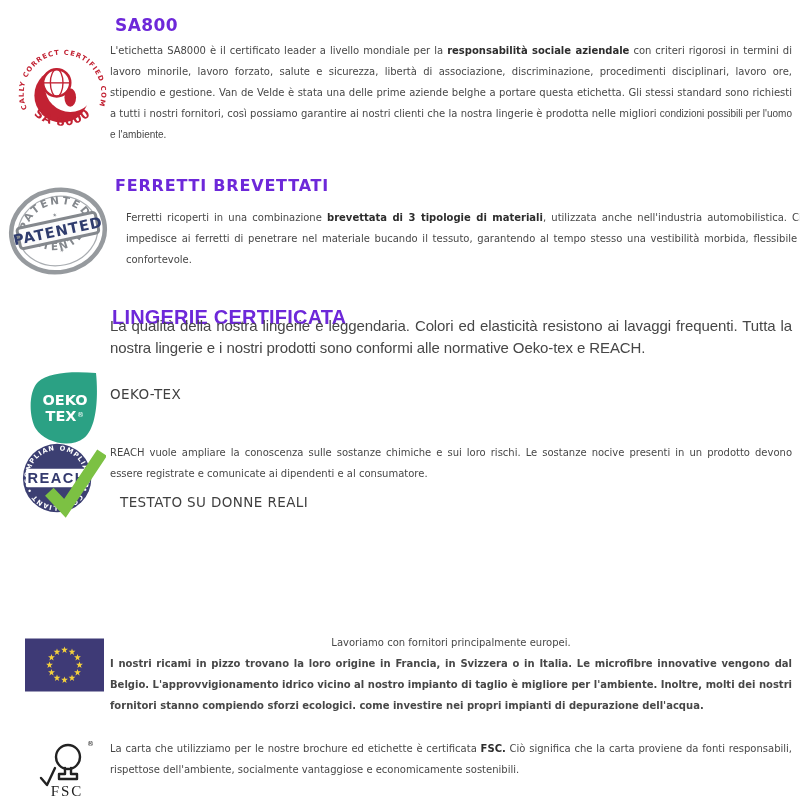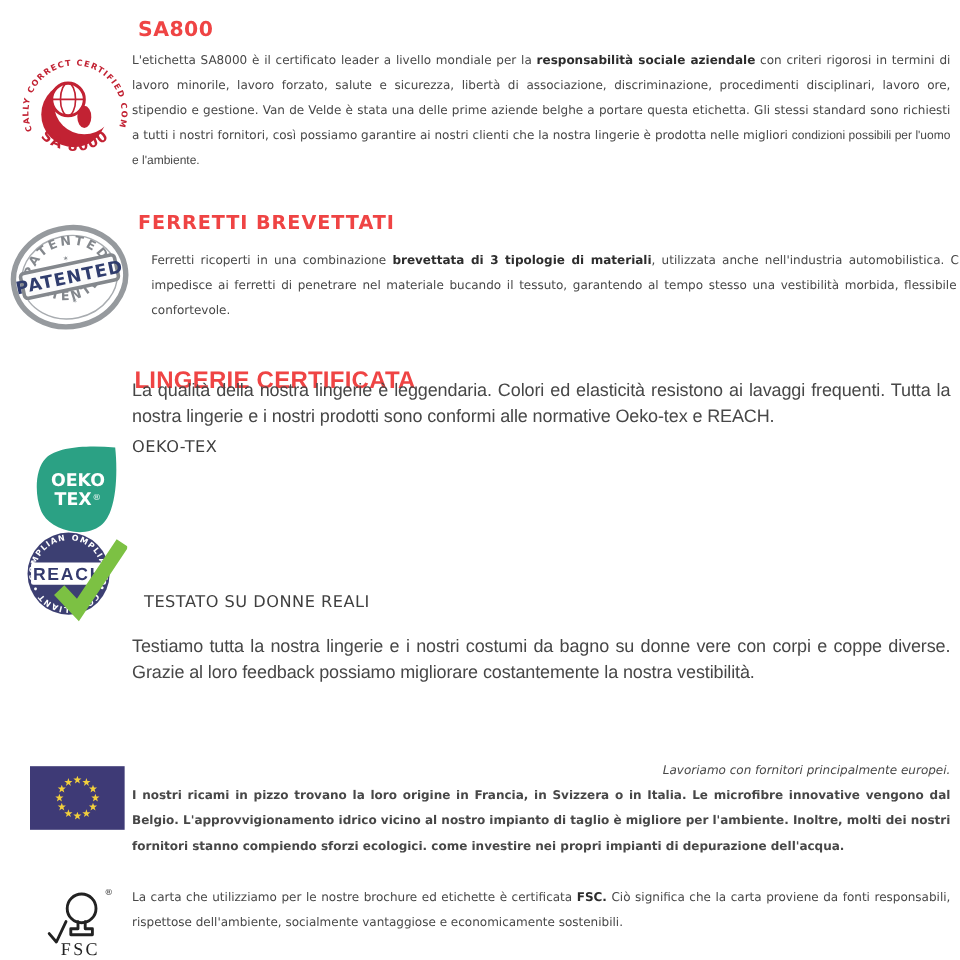--- a/index.html
+++ b/index.html
@@ -5,30 +5,30 @@
   html,body{margin:0;padding:0;background:#ffffff;}
   body{width:800px;height:800px;overflow:hidden;
        font-family:"DejaVu Sans",sans-serif;color:#454545;}
   .page{position:relative;width:800px;height:800px;background:#fff;}
 
   .para{position:absolute;left:110px;width:682px;margin:0;
         font-size:10px;line-height:21px;text-align:justify;color:#474747;}
   .para b{color:#2d2d2d;}
   .alt,.condensed{font-family:"Liberation Sans",sans-serif;}
   .condensed{font-size:15px;line-height:22px;letter-spacing:-0.1px;}
-  .nojust{text-align:right;font-style:italic;}
+  .nojust{text-align:center;}
 
-  .h-main{position:absolute;margin:0;color:#ef4444;font-weight:bold;}
+  .h-main{position:absolute;margin:0;color:#6d28d9;font-weight:bold;}
   #h-sa{left:115px;top:15px;font-size:17px;letter-spacing:0.4px;}
   #h-ferretti{left:115px;top:176px;font-size:16px;letter-spacing:0.8px;text-align:center;}
   #h-lingerie{left:112px;top:306px;font-size:20px;letter-spacing:0.2px;
               font-family:"Liberation Sans",sans-serif;}
   .h-small{position:absolute;margin:0;color:#3f3f3f;font-weight:normal;
            font-size:13.5px;letter-spacing:0.4px;}
-  #h-oeko{left:110px;top:365px;}
+  #h-oeko{left:110px;top:386px;}
   #h-testato{left:120px;top:494px;}
 
   .logo{position:absolute;}
   #logo-sa{left:14px;top:46px;}
   #logo-pat{left:6px;top:186px;}
   #logo-oeko{left:28px;top:370px;}
   #logo-reach{left:20px;top:438px;}
   #logo-eu{left:25px;top:638px;}
   #logo-fsc{left:38px;top:736px;}
 
@@ -107,24 +107,24 @@
     </defs>
     <circle cx="38" cy="40" r="35" fill="#3c3f72"></circle>
     <text font-size="6.8" font-weight="bold" fill="#ffffff" letter-spacing="1">
       <textPath href="#reachRing" startOffset="50%" text-anchor="middle">COMPLIANT • COMPLIANT • COMPLIANT</textPath>
     </text>
     <rect x="6" y="30.5" width="64" height="19" rx="2" fill="#ffffff"></rect>
     <text x="38" y="45" text-anchor="middle" font-size="15" font-weight="bold" fill="#343a6e" letter-spacing="1.5" font-family="Liberation Sans, sans-serif">REACH</text>
     <path d="M 30,54 L 46,71 L 84,14" stroke="#7cc143" stroke-width="12" fill="none"></path>
   </svg>
 
+  <p class="para" style="top:442px;">REACH vuole ampliare la conoscenza sulle sostanze chimiche e sui loro rischi. Le sostanze nocive presenti in un prodotto devono essere registrate e comunicate ai dipendenti e al consumatore.</p>
 
   <h3 id="h-testato" class="h-small">TESTATO SU DONNE REALI</h3>
 
-  <p class="para condensed" style="top:528px;">Testiamo tutta la nostra lingerie e i nostri costumi da bagno su donne vere con corpi e coppe diverse. Grazie al loro feedback possiamo migliorare costantemente la nostra vestibilità.</p>
 
   <svg id="logo-eu" class="logo" width="79" height="54" viewBox="0 0 79 53">
     <defs>
       <path id="eustar" d="M 0,-3.6 L 0.85,-1.15 L 3.4,-1.15 L 1.35,0.45 L 2.1,2.9 L 0,1.4 L -2.1,2.9 L -1.35,0.45 L -3.4,-1.15 L -0.85,-1.15 Z" fill="#f2cf3c"></path>
     </defs>
     <rect width="79" height="53" fill="#3e3a76"></rect>
     <use href="#eustar" transform="translate(39.5,11.5)"></use>
     <use href="#eustar" transform="translate(47,13.5)"></use>
     <use href="#eustar" transform="translate(52.5,19)"></use>
     <use href="#eustar" transform="translate(54.5,26.5)"></use>

